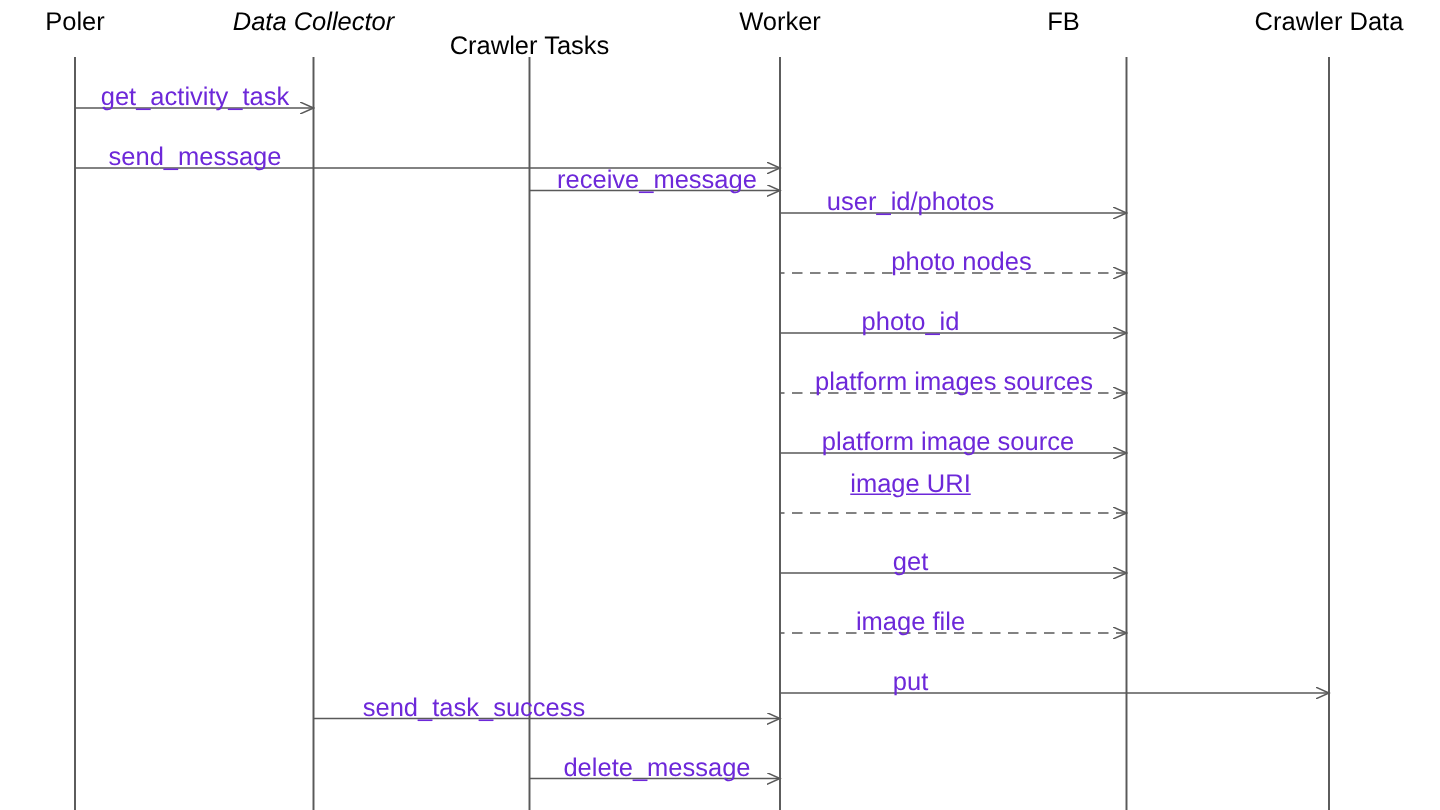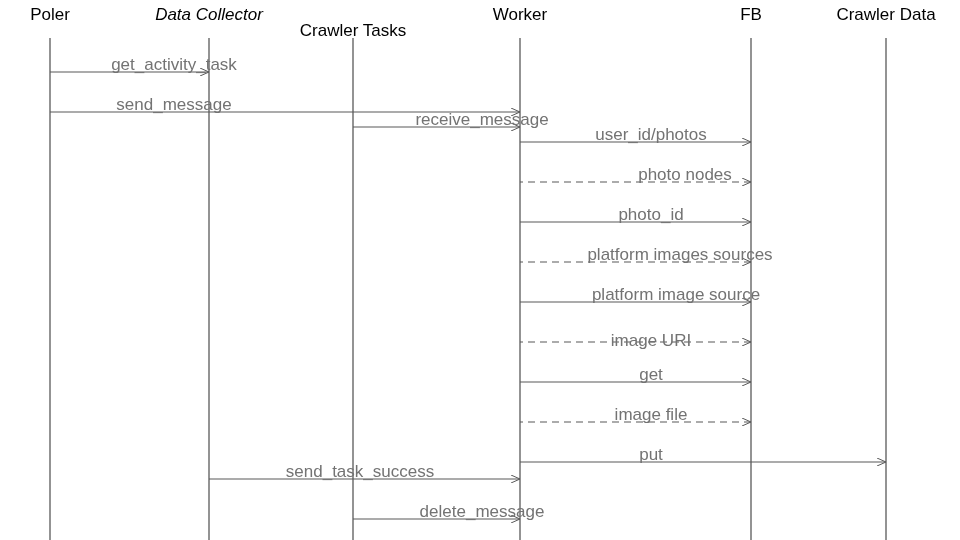--- a/index.html
+++ b/index.html
@@ -35,23 +35,22 @@
     color: #000000;
     text-align: center;
     -webkit-font-smoothing: antialiased;
   }
   .msg-label {
     position: absolute;
     transform: translateX(-50%);
     white-space: nowrap;
     font-size: 17px;
     line-height: 20px;
-    color: #737373;
+    color: #6d28d9;
     text-align: center;
-    margin-left: 44px;
     -webkit-font-smoothing: antialiased;
   }
 </style>
 </head>
 <body>
 
 <div id="canvas">
 
   <svg id="diagram-svg" viewBox="0 0 960 540" xmlns="http://www.w3.org/2000/svg">
     <defs>
@@ -86,33 +85,33 @@
         <line x1="520" y1="479" x2="209" y2="479" stroke="#595959" stroke-width="1.1" marker-start="url(#arrowhead-rev)"></line>
         <line x1="520" y1="519" x2="353" y2="519" stroke="#595959" stroke-width="1.1" marker-start="url(#arrowhead-rev)"></line>
       </g>
   </svg>
 
   <div id="headers-layer">
       <div class="lifeline-header" style="left: 50px; top: 5px;">Poler</div>
       <div class="lifeline-header" style="left: 209px; top: 5px; font-style: italic;">Data Collector</div>
       <div class="lifeline-header" style="left: 353px; top: 5px; margin-top: 16px;">Crawler Tasks</div>
       <div class="lifeline-header" style="left: 492px; top: 5px; margin-left: 28px;">Worker</div>
-      <div class="lifeline-header" style="left: 751px; top: 5px;">FB</div>
+      <div class="lifeline-header" style="left: 709px; top: 5px;">FB</div>
       <div class="lifeline-header" style="left: 886px; top: 5px;">Crawler Data</div>
     </div>
   <div id="labels-layer">
       <div class="msg-label" style="left: 130px; top: 55px;">get_activity_task</div>
       <div class="msg-label" style="left: 130px; top: 95px;">send_message</div>
       <div class="msg-label" style="left: 438px; top: 110px;">receive_message</div>
       <div class="msg-label" style="left: 607px; top: 125px;">user_id/photos</div>
       <div class="msg-label" style="left: 641px; top: 165px; text-align: right;">photo nodes</div>
       <div class="msg-label" style="left: 607px; top: 205px;">photo_id</div>
       <div class="msg-label" style="left: 636px; top: 245px;">platform images sources</div>
       <div class="msg-label" style="left: 632px; top: 285px;">platform image source</div>
-      <div class="msg-label" style="left: 607px; top: 331px;">image URI</div>
+      <div class="msg-label" style="left: 607px; top: 313px; text-decoration: underline;">image URI</div>
       <div class="msg-label" style="left: 607px; top: 365px;">get</div>
       <div class="msg-label" style="left: 607px; top: 405px;">image file</div>
       <div class="msg-label" style="left: 607px; top: 445px;">put</div>
       <div class="msg-label" style="left: 316px; top: 462px;">send_task_success</div>
       <div class="msg-label" style="left: 438px; top: 502px;">delete_message</div>
     </div>
 
 </div>
 
 </body></html>

